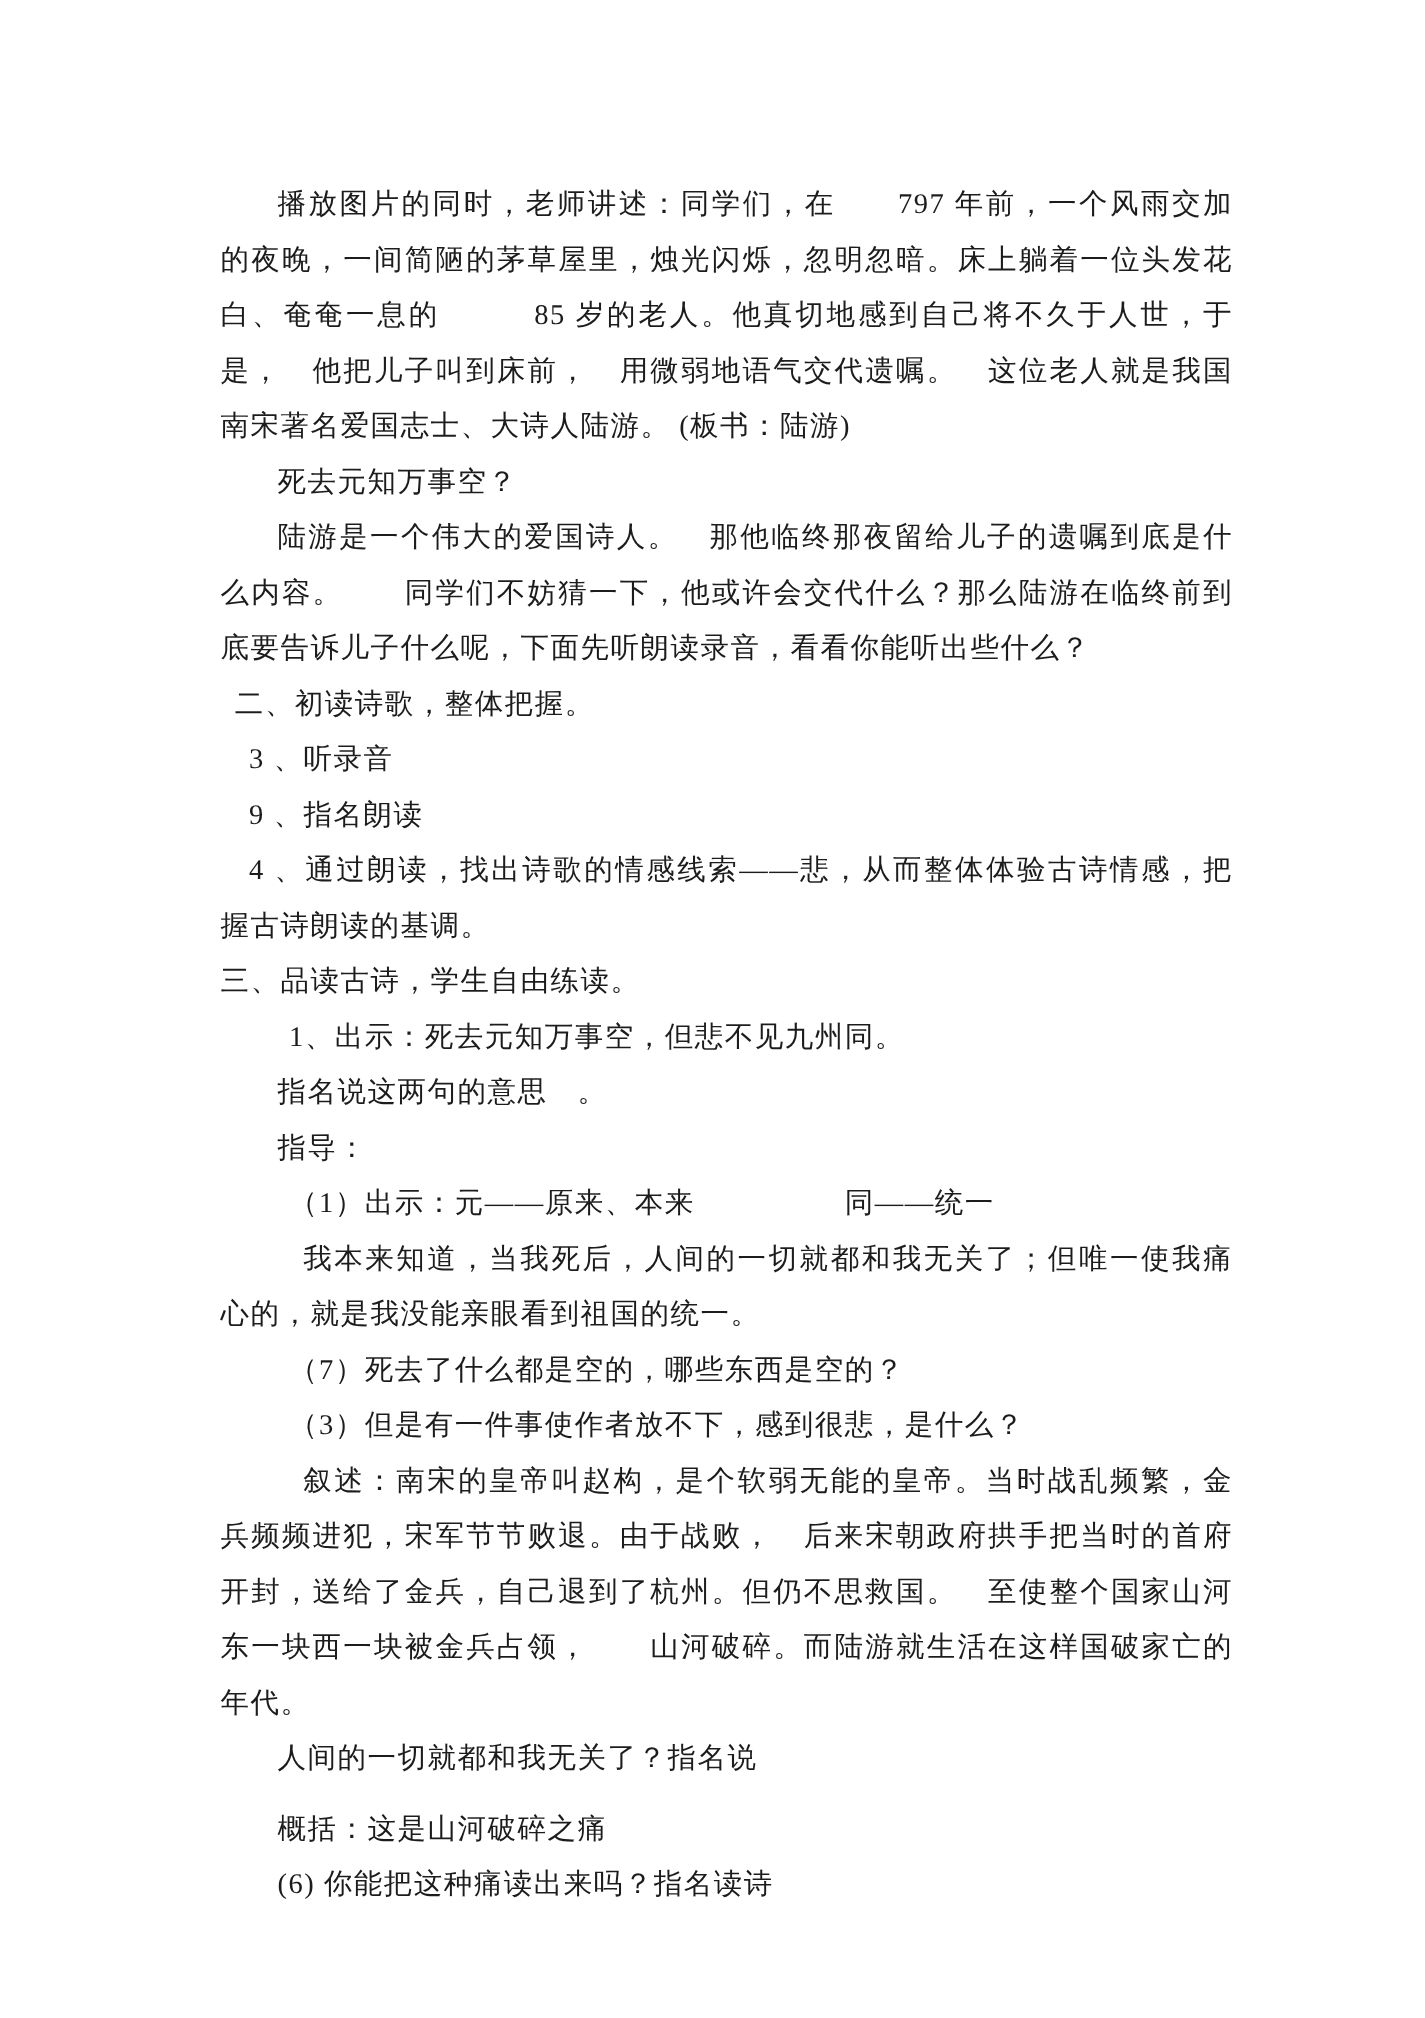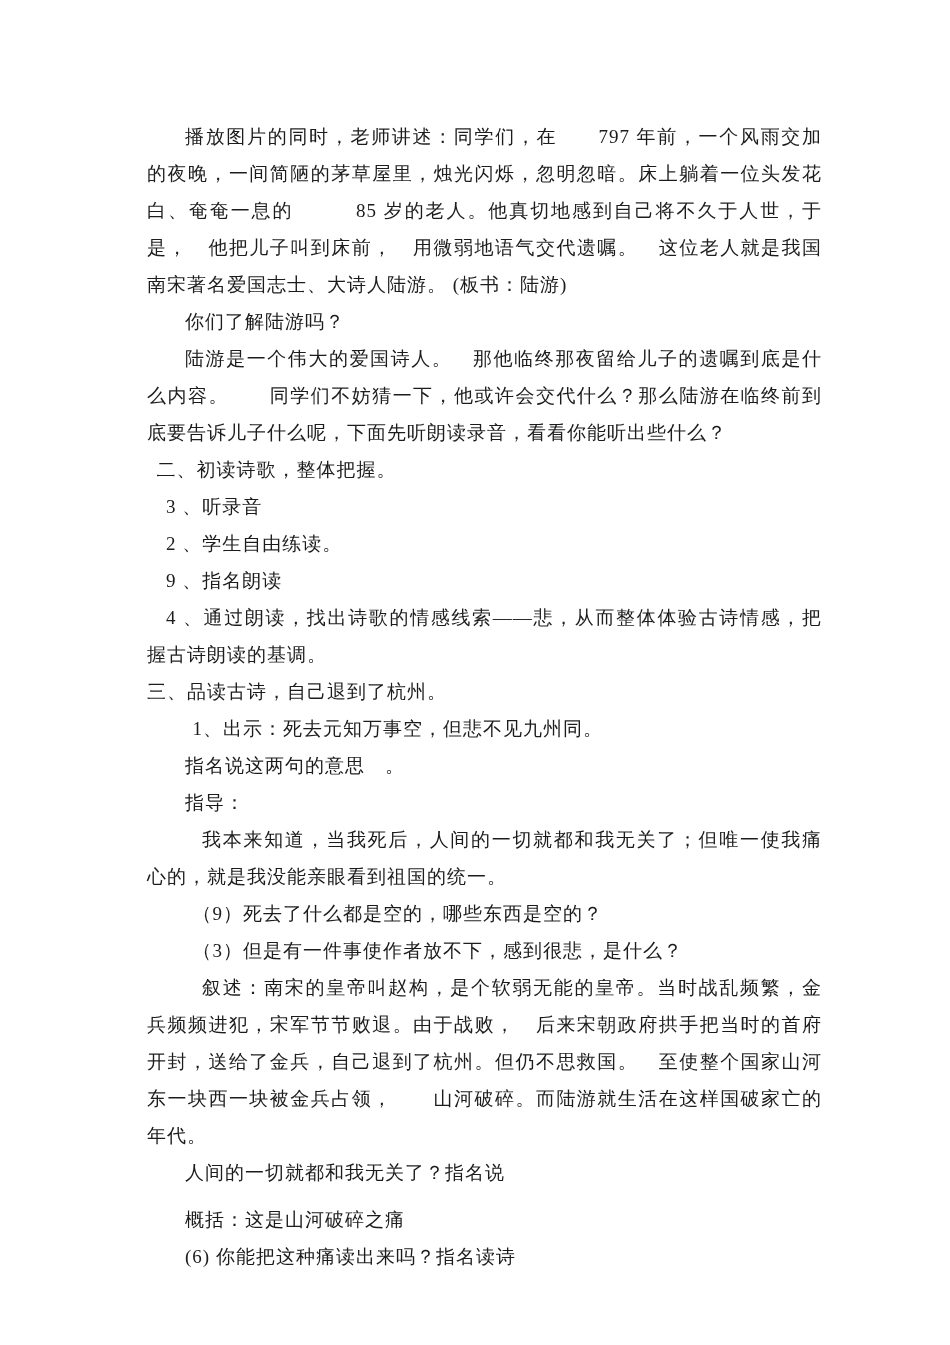--- a/index.html
+++ b/index.html
@@ -37,32 +37,32 @@
   .ind-25 { text-indent: 2.4em; }
   .ind-3  { text-indent: 2.9em; }
   .gap-sm { margin-top: 10px !important; }
 </style>
 </head>
 <body>
 
 <div class="page">
   <div class="doc-body">
     <p class="ind-2">播放图片的同时，老师讲述：同学们，在　　797 年前，一个风雨交加的夜晚，一间简陋的茅草屋里，烛光闪烁，忽明忽暗。床上躺着一位头发花白、奄奄一息的　　　85 岁的老人。他真切地感到自己将不久于人世，于是，　他把儿子叫到床前，　用微弱地语气交代遗嘱。　这位老人就是我国南宋著名爱国志士、大诗人陆游。 (板书：陆游)</p>
-    <p class="ind-2">你们了解陆游吗？</p>
+    <p class="ind-2">死去元知万事空？</p>
     <p class="ind-2">陆游是一个伟大的爱国诗人。　那他临终那夜留给儿子的遗嘱到底是什么内容。　　同学们不妨猜一下，他或许会交代什么？那么陆游在临终前到底要告诉儿子什么呢，下面先听朗读录音，看看你能听出些什么？</p>
     <p class="ind-05">二、初读诗歌，整体把握。</p>
     <p class="ind-1">3 、听录音</p>
-    <p class="ind-1">2 、学生自由练读。</p>
     <p class="ind-1">9 、指名朗读</p>
     <p class="ind-1">4 、通过朗读，找出诗歌的情感线索——悲，从而整体体验古诗情感，把握古诗朗读的基调。</p>
-    <p class="ind-0">三、品读古诗，自己退到了杭州。</p>
+    <p class="ind-0">三、品读古诗，学生自由练读。</p>
     <p class="ind-25">1、出示：死去元知万事空，但悲不见九州同。</p>
     <p class="ind-2">指名说这两句的意思　。</p>
     <p class="ind-2">指导：</p>
+    <p class="ind-25">（1）出示：元——原来、本来　　　　　同——统一</p>
     <p class="ind-3">我本来知道，当我死后，人间的一切就都和我无关了；但唯一使我痛心的，就是我没能亲眼看到祖国的统一。</p>
-    <p class="ind-25">（9）死去了什么都是空的，哪些东西是空的？</p>
+    <p class="ind-25">（7）死去了什么都是空的，哪些东西是空的？</p>
     <p class="ind-25">（3）但是有一件事使作者放不下，感到很悲，是什么？</p>
     <p class="ind-3">叙述：南宋的皇帝叫赵构，是个软弱无能的皇帝。当时战乱频繁，金兵频频进犯，宋军节节败退。由于战败，　后来宋朝政府拱手把当时的首府开封，送给了金兵，自己退到了杭州。但仍不思救国。　至使整个国家山河东一块西一块被金兵占领，　　山河破碎。而陆游就生活在这样国破家亡的年代。</p>
     <p class="ind-2">人间的一切就都和我无关了？指名说</p>
     <p class="ind-2 gap-sm">概括：这是山河破碎之痛</p>
     <p class="ind-2">(6) 你能把这种痛读出来吗？指名读诗</p>
   </div>
 </div>
 
 </body></html>

